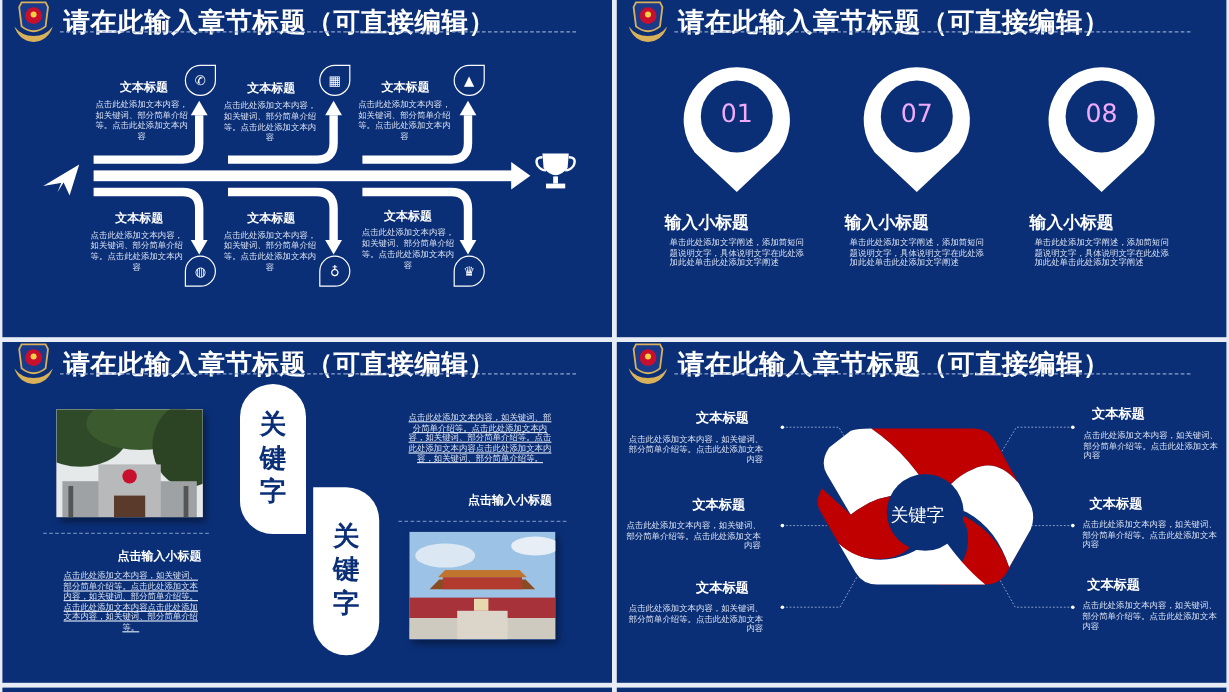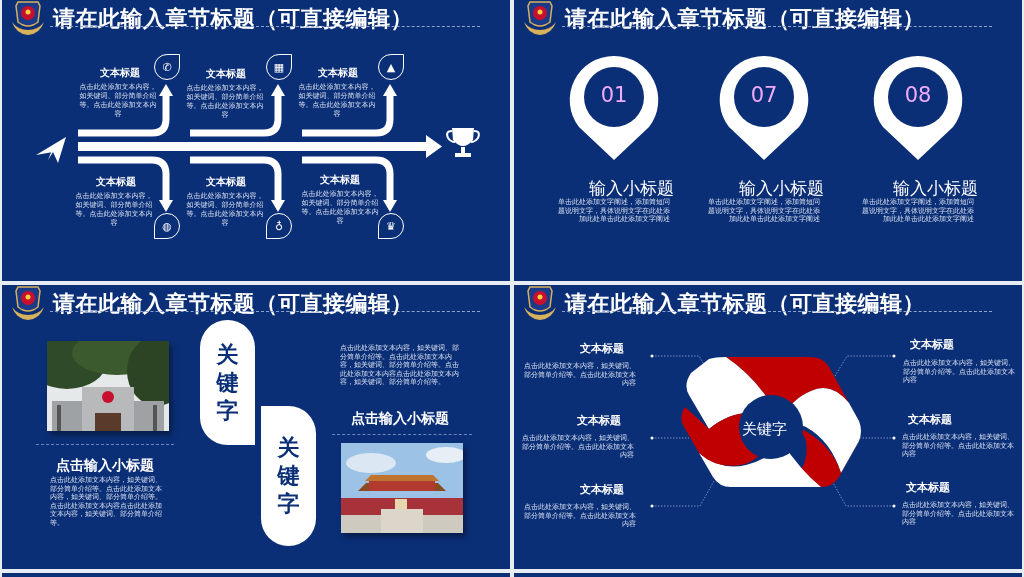--- a/index.html
+++ b/index.html
@@ -19,29 +19,29 @@
   .dash { position:absolute; left:48px; right:30px; top:26px; border-top:1px dashed #8fa4cc; }
 
   .t-title { position:absolute; font-size:10px; font-weight:bold; text-align:center; color:#fff; }
   .t-body { position:absolute; font-size:7px; line-height:9px; text-align:center; color:#d8e0f0; }
 
   .drop { position:absolute; width:26px; height:26px; border:1.5px solid #fff; border-radius:50% 0 50% 50%; display:flex; align-items:center; justify-content:center; }
   .drop.down { border-radius:50% 50% 50% 0; }
   .drop span { font-size:11px; color:#fff; }
 
   .pin-num { position:absolute; width:90px; text-align:center; font-size:21px; color:#f0abfc; }
-  .sub-title { position:absolute; width:120px; text-align:right; font-size:17px; font-weight:normal; color:#fff; }
-  .sub-body { position:absolute; width:112px; text-align:right; font-size:7px; line-height:8.5px; color:#d8e0f0; }
+  .sub-title { position:absolute; width:120px; text-align:left; font-size:14px; font-weight:bold; color:#fff; }
+  .sub-body { position:absolute; width:112px; text-align:left; font-size:7px; line-height:8.5px; color:#d8e0f0; }
 
   .kw-pill { position:absolute; width:55px; height:125px; background:#fff; display:flex; flex-direction:column; align-items:center; justify-content:center; }
   .kw-pill span { font-size:22px; font-weight:bold; color:#0b2f77; line-height:28px; }
 
   .photo { position:absolute; box-shadow:3px 4px 6px rgba(0,0,0,0.4); overflow:hidden; }
-  .s3-text { position:absolute; font-size:7px; line-height:8.5px; color:#d8e0f0; }
-  .s3-sub { position:absolute; font-size:14px; font-weight:bold; color:#fff; text-align:center; }
+  .s3-text { position:absolute; font-size:7px; line-height:8.5px; text-align:center; color:#d8e0f0;text-decoration:underline; }
+  .s3-sub { position:absolute; font-size:10px; font-weight:bold; color:#fff; text-align:right; }
   .dotline { position:absolute; border-top:1px dashed #6d84b8; }
 
   .hex-title { position:absolute; font-size:11px; font-weight:bold; color:#fff; }
   .hex-body { position:absolute; font-size:7px; line-height:8.5px; color:#d8e0f0; width:112px; }
   .hex-center { position:absolute; left:228px; top:135px; font-size:15px; color:#fff; }
 </style>
 </head>
 <body>
 
 <div class="grid">

